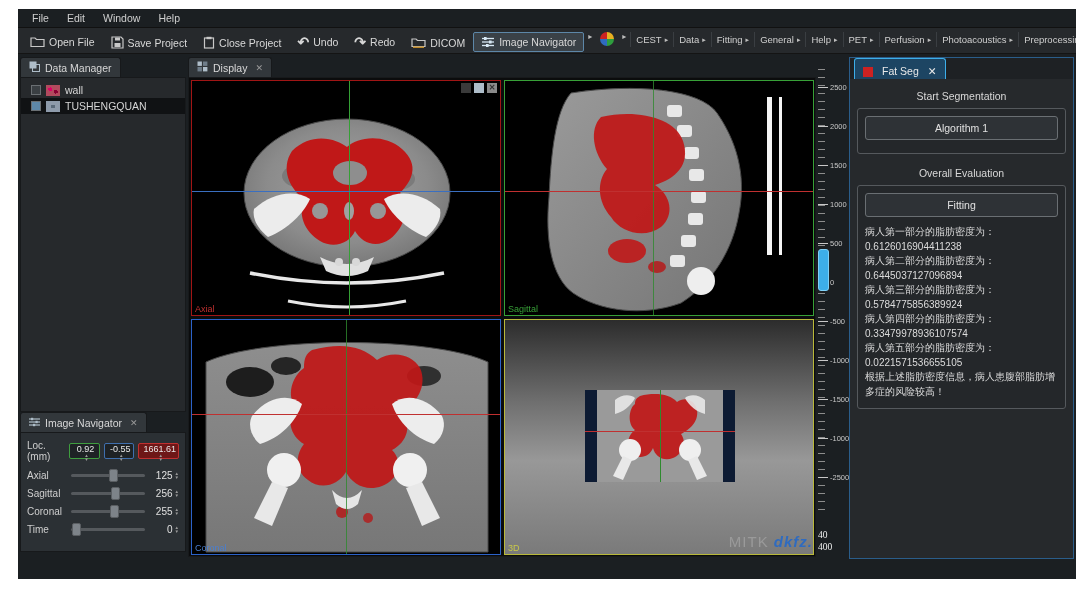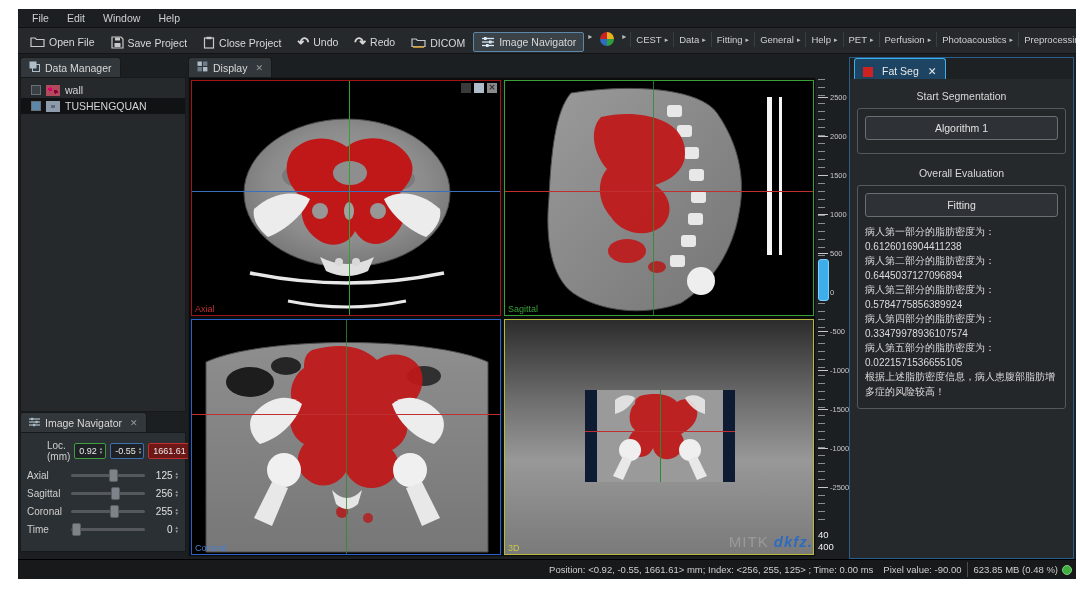--- a/index.html
+++ b/index.html
@@ -35,22 +35,22 @@
   .cbx { width:10px; height:10px; border:1px solid #6a6f73; background:#3a3f43; }
   .cbx.checked { background:#5d87a8; }
   .thumb { width:14px; height:11px; }
   .thumb.pink { background:#b24a5e; background-image:radial-gradient(circle at 30% 40%, #d06, 2px, transparent 2px), radial-gradient(circle at 70% 60%, #803, 2px, transparent 2px); }
   .thumb.grey { background:#8e9bab; background-image:radial-gradient(circle at 50% 50%, #5a6a7a 2px, transparent 2px); }
 
   
   .nav-panel { position:absolute; left:0; top:355px; width:166px; }
   .nav-body { background:#2b3034; border:1px solid #17191b; padding:7px 6px 9px 6px; }
   .loc-row { display:flex; align-items:center; gap:4px; margin-bottom:8px; }
-  .loc-label { font-size:10px; color:#cfcfcf; width:44px;margin-left:20px; }
-  .spinbox { display:flex; align-items:center; height:16px; border-radius:2px; padding:0 2px 0 4px; font-size:9px; color:#e8e8e8; background:#1e2225; }
+  .loc-label { font-size:10px; color:#cfcfcf; width:44px; }
+  .spinbox { display:flex; align-items:center; height:16px; border-radius:2px; padding:0 2px 0 4px; font-size:9px; color:#e8e8e8; background:#1e2225;flex-direction:column; }
   .spinbox .spin { display:flex; flex-direction:column; font-size:4.5px; line-height:4px; color:#9a9a9a; margin-left:2px; }
   .spin-green { border:1px solid #3f9e3f; width:34px; }
   .spin-blue { border:1px solid #3f6fae; width:34px;justify-content:space-between; }
   .spin-red { border:1px solid #c03030; background:#6e1717; width:42px; }
   .slider-row { display:flex; align-items:center; margin:7px 0; }
   .slider-label { width:44px; font-size:10px; color:#cfcfcf; }
   .slider-track { position:relative; flex:1; height:3px; background:#55595d; border-radius:2px; margin-right:6px; }
   .slider-handle { position:absolute; top:-5px; width:9px; height:13px; background:#7d8389; border:1px solid #5a5e62; border-radius:2px; }
   .slider-val { width:22px; text-align:right; font-size:10px; color:#e0e0e0; margin-right:2px; }
   .vspin { display:flex; flex-direction:column; font-size:4.5px; line-height:4px; color:#9a9a9a; }
@@ -72,27 +72,27 @@
   .ci { width:10px; height:10px; font-size:8px; line-height:10px; text-align:center; color:#333; }
   .ci.a { background:#3a3a3a; }
   .ci.b { background:#aebdc9; }
   .ci.c { background:#8a8a8a; font-weight:bold; }
   .slice3d { position:absolute; left:80px; top:70px; width:150px; height:92px; }
   .logo { position:absolute; right:0; bottom:4px; font-size:15px; letter-spacing:1px; }
   .logo .mitk { color:#9a9a9a; }
   .logo .dkfz { color:#2f6bbf; font-weight:bold; font-style:italic; }
 
   
-  .ruler { position:absolute; left:800px; top:22px; width:28px; height:446px; }
+  .ruler { position:absolute; left:800px; top:12px; width:28px; height:446px; }
   .tickstrip { position:absolute; left:0; top:0; bottom:0; width:7px;
      background:repeating-linear-gradient(to bottom, #8d8d8d 0 1px, transparent 1px 8px); }
   .majortick { position:absolute; left:0; width:10px; height:1px; background:#c8c8c8; }
   .ticklabel { position:absolute; left:12px; font-size:7.5px; color:#c8c8c8; white-space:nowrap; transform:translateY(-50%); }
   .lw-handle { position:absolute; left:0; top:180px; width:11px; height:42px; background:#3daee9; border:1px solid #7fd0f7; border-radius:3px; }
-  .lw-vals { position:absolute; left:800px; top:472px; width:30px; font-size:9.5px; color:#f0f0f0; line-height:12px; }
+  .lw-vals { position:absolute; left:800px; top:472px; width:30px; font-size:9.5px; color:#f0f0f0; line-height:12px;font-family:Liberation Serif, serif; }
 
   
   .right-panel { position:absolute; left:831px; top:0; width:225px; bottom:0; border:1px solid #2a5d8a; background:#26292c; }
   .rp-tabbar { height:21px; display:flex; background:#1e2124; }
   .rp-tab { display:flex; align-items:flex-end; gap:9px; background:#1d4563; border:1px solid #3daee9; border-bottom:none; border-radius:3px 3px 0 0; padding:2px 8px; font-size:10.5px; color:#e8e8e8; margin-left:4px; }
   .redsq { width:10px; height:10px; background:#cc2222; }
   .rp-body { padding:8px 7px; }
   .group-title { text-align:center; font-size:10.5px; color:#d8d8d8; padding:3px 0 6px 0; }
   .groupbox { border:1px solid #55595d; border-radius:3px; padding:7px 7px 9px 7px; margin-bottom:10px; background:#24272a; }
   .wbtn { width:100%; height:24px; display:flex; align-items:center; justify-content:center; background:#2e3236; border:1px solid #6a6f73; border-radius:3px; color:#e0e0e0; font-size:10.5px; margin-bottom:4px; }
@@ -510,22 +510,14 @@
             <div>病人第三部分的脂肪密度为：0.5784775856389924</div>
             <div>病人第四部分的脂肪密度为：0.33479978936107574</div>
             <div>病人第五部分的脂肪密度为：0.0221571536655105</div>
             <div>根据上述脂肪密度信息，病人患腹部脂肪增多症的风险较高！</div>
           </div>
         </div>
       </div>
     </div>
   </div>
 
-  <div class="statusbar">
-    <span class="seg">Position: &lt;0.92, -0.55, 1661.61&gt; mm; Index: &lt;256, 255, 125&gt; ; Time: 0.00 ms</span>
-    <span class="seg">Pixel value: -90.00</span>
-    <span class="mem">
-      <span>623.85 MB (0.48 %)</span>
-      <span class="memdot"></span>
-    </span>
-  </div>
 
 </div>
 
 </body></html>

